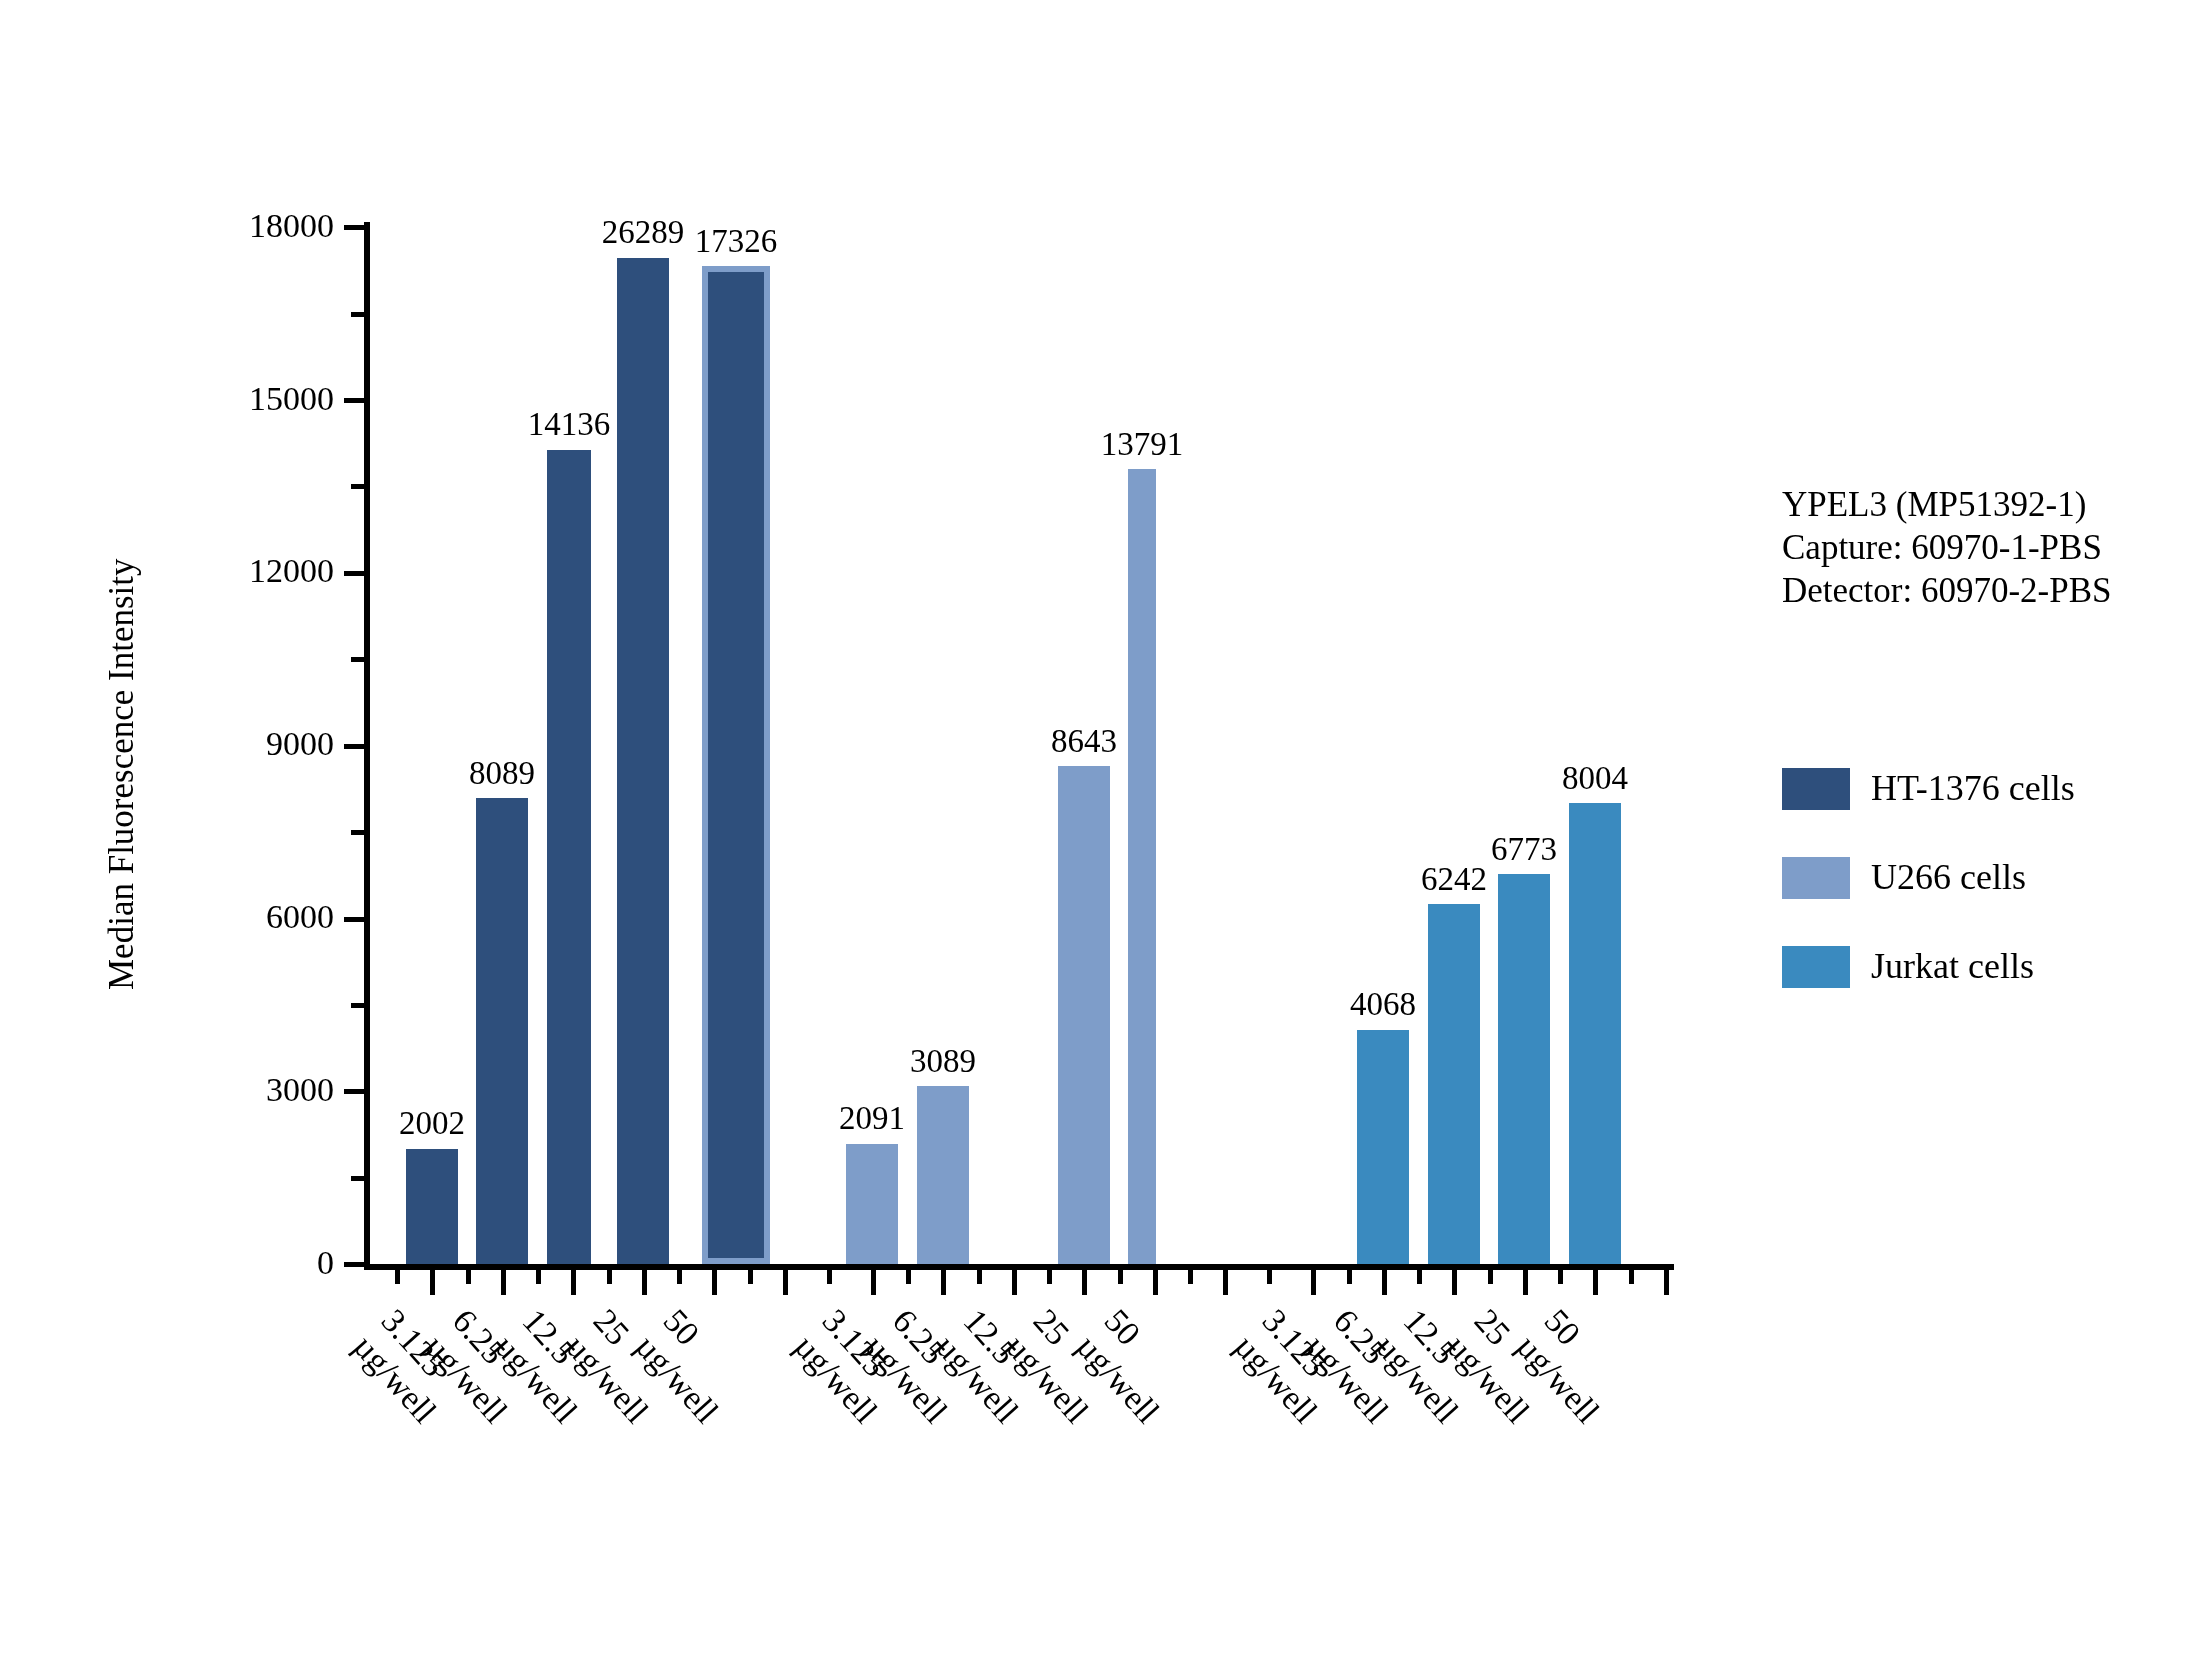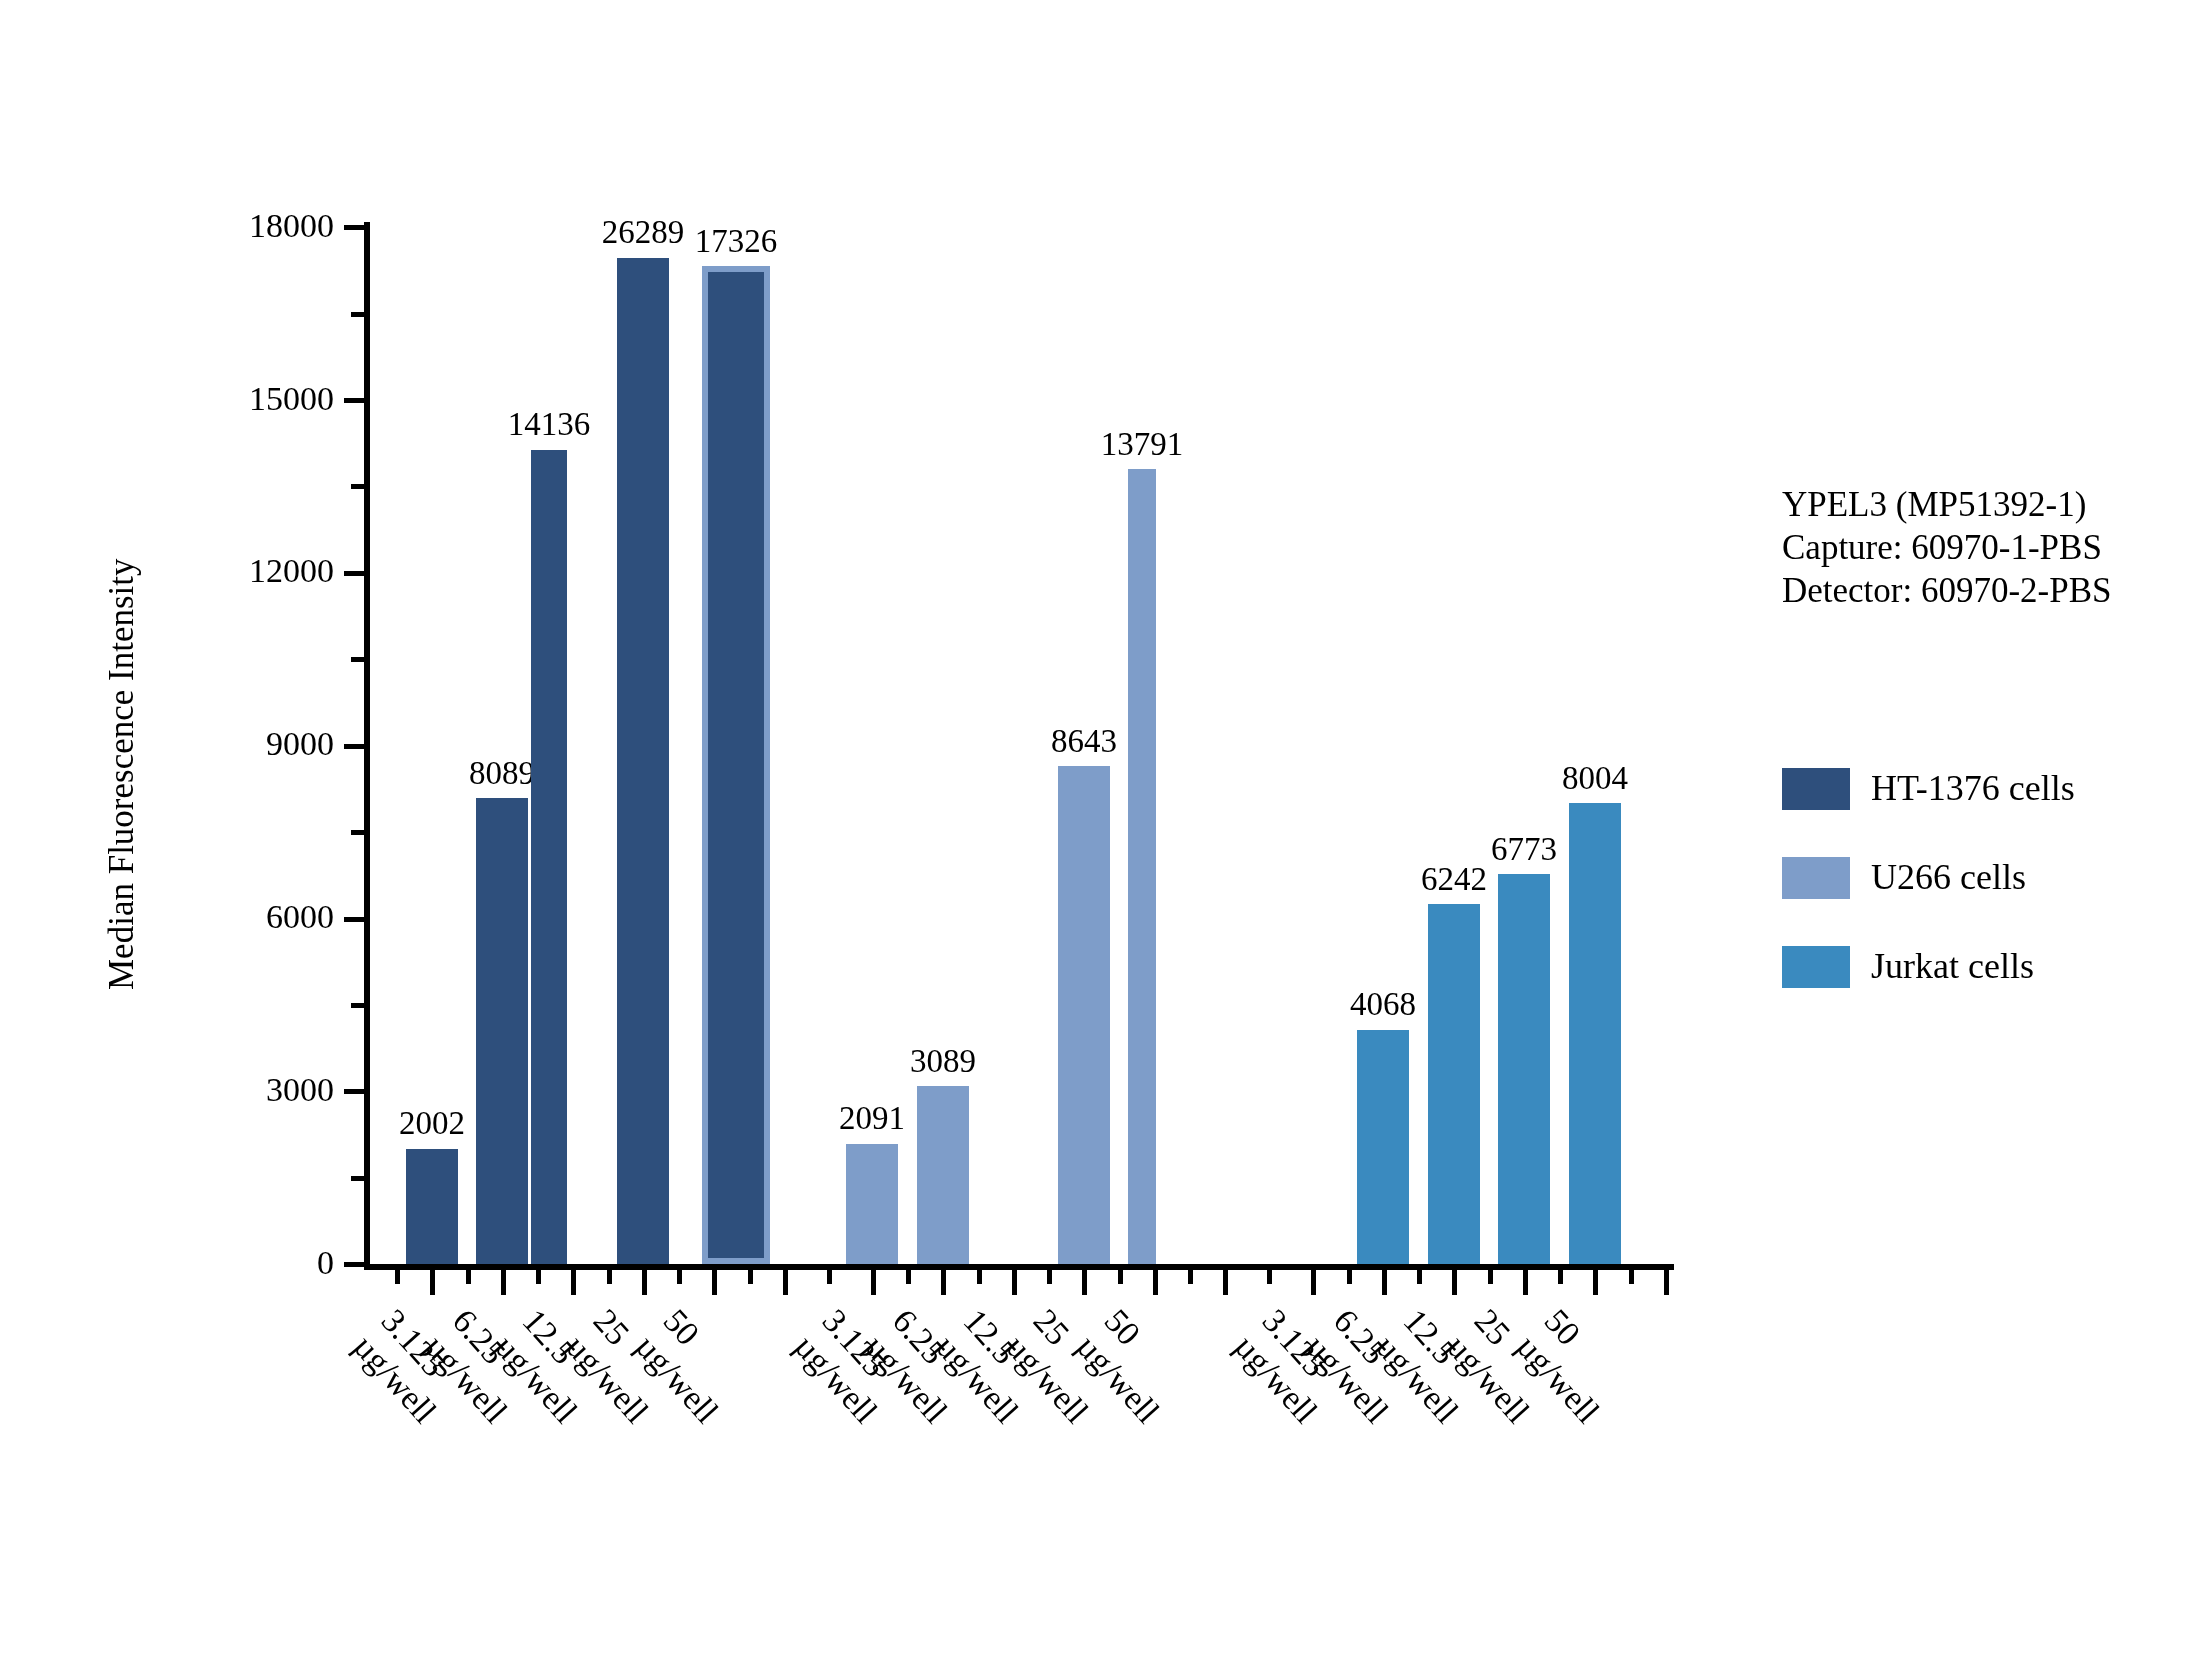--- a/index.html
+++ b/index.html
@@ -251,21 +251,21 @@
 
   <div id="plot-area">
       <div class="bar-wrap" style="left: 36px; width: 52px;">
         <div class="bar-rect" style="height: 115px; background: rgb(46, 79, 124);"></div>
         <div class="bar-value" style="bottom: 124px; text-align: right;">2002</div>
       </div>
       <div class="bar-wrap" style="left: 106px; width: 52px;">
         <div class="bar-rect" style="height: 466px; background: rgb(46, 79, 124);"></div>
         <div class="bar-value" style="bottom: 474px;">8089</div>
       </div>
-      <div class="bar-wrap" style="left: 161px; width: 36px;">
+      <div class="bar-wrap" style="left: 177px; width: 44px;">
         <div class="bar-rect" style="height: 814px; background: rgb(46, 79, 124);"></div>
         <div class="bar-value" style="bottom: 823px;">14136</div>
       </div>
       <div class="bar-wrap" style="left: 247px; width: 52px;">
         <div class="bar-rect" style="height: 1006px; background: rgb(46, 79, 124);"></div>
         <div class="bar-value" style="bottom: 1015px;">26289</div>
       </div>
       <div class="bar-wrap" style="left: 332px; width: 68px;">
         <div class="bar-rect" style="height: 998px; background: rgb(46, 79, 124); box-sizing: border-box; border: 6.1px solid rgb(126, 157, 201);"></div>
         <div class="bar-value" style="bottom: 1006px;">17326</div>

